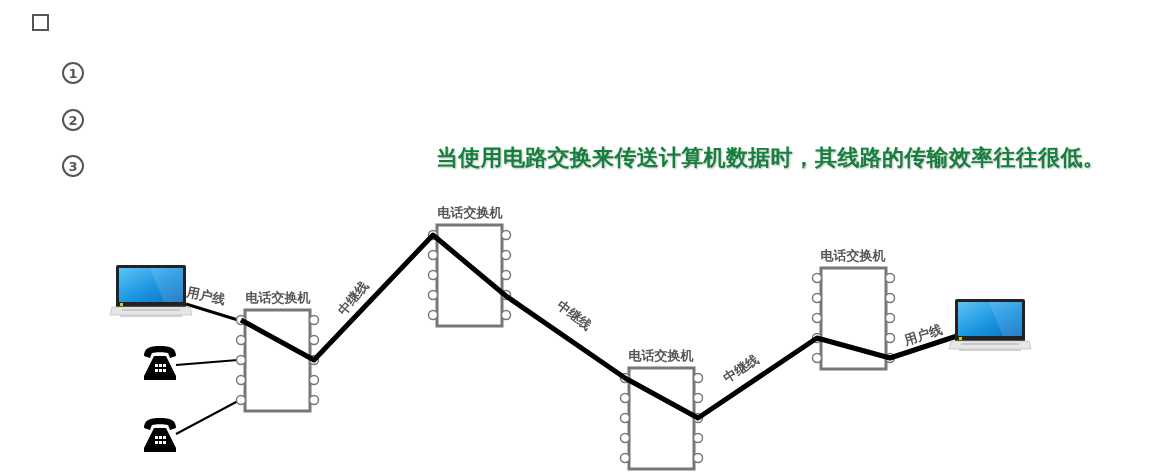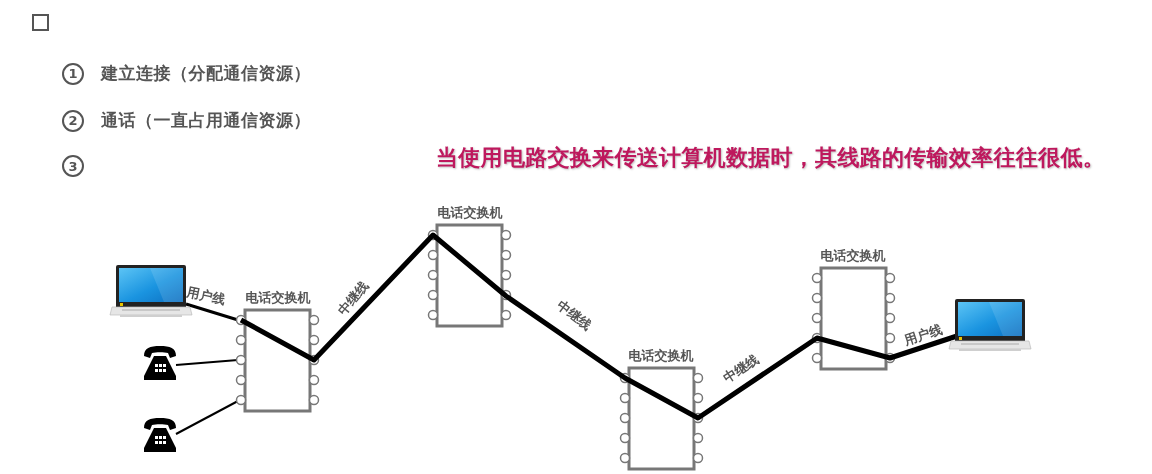--- a/index.html
+++ b/index.html
@@ -6,39 +6,37 @@
   body { width: 1152px; height: 474px; position: relative; overflow: hidden;
          font-family: "DejaVu Sans", "Liberation Sans", sans-serif; color: #555; }
   .heading { position: absolute; left: 32px; top: 14px; display: flex; align-items: center; }
   .checkbox { width: 17px; height: 17px; border: 2px solid #555; box-sizing: border-box; margin-right: 14px; }
   .heading-text { font-size: 18px; font-weight: bold; color: #555; letter-spacing: 0.5px; }
   .step { position: absolute; left: 62px; display: flex; align-items: center; }
   .step-num { width: 22px; height: 22px; border: 2px solid #555; border-radius: 50%; box-sizing: border-box;
               font-size: 13px; font-weight: bold; display: flex; align-items: center; justify-content: center;
               color: #555; margin-right: 17px; }
   .step-text { font-size: 17px; font-weight: bold; color: #555; letter-spacing: 0.5px; }
-  .note { position: absolute; left: 436px; top: 143px; font-size: 22px; font-weight: bold; color: #be185d;
+  .note { position: absolute; left: 436px; top: 143px; font-size: 22px; font-weight: bold; color: #15803d;
           text-shadow: 1px 1px 2px rgba(0,0,0,0.25); letter-spacing: 0.3px; white-space: nowrap; }
   svg.diagram { position: absolute; left: 0; top: 0; }
   .lbl { font-family: "DejaVu Sans", sans-serif; font-size: 13px; font-weight: bold; fill: #555; }
 </style>
 </head>
 <body>
 
 <div class="heading">
   <div class="checkbox"></div>
 </div>
 
 <div class="step" style="top:62px">
   <div class="step-num">1</div>
-  <span class="step-text">建立连接（分配通信资源）</span>
 </div>
 <div class="step" style="top:109px">
   <div class="step-num">2</div>
-  <span class="step-text">通话（一直占用通信资源）</span>
 </div>
 <div class="step" style="top:155px">
   <div class="step-num">3</div>
 </div>
 
 <div class="note">当使用电路交换来传送计算机数据时，其线路的传输效率往往很低。</div>
 
 <svg class="diagram" width="1152" height="474" viewBox="0 0 1152 474">
   <defs>
     <linearGradient id="scr" x1="0" y1="0" x2="1" y2="1">

